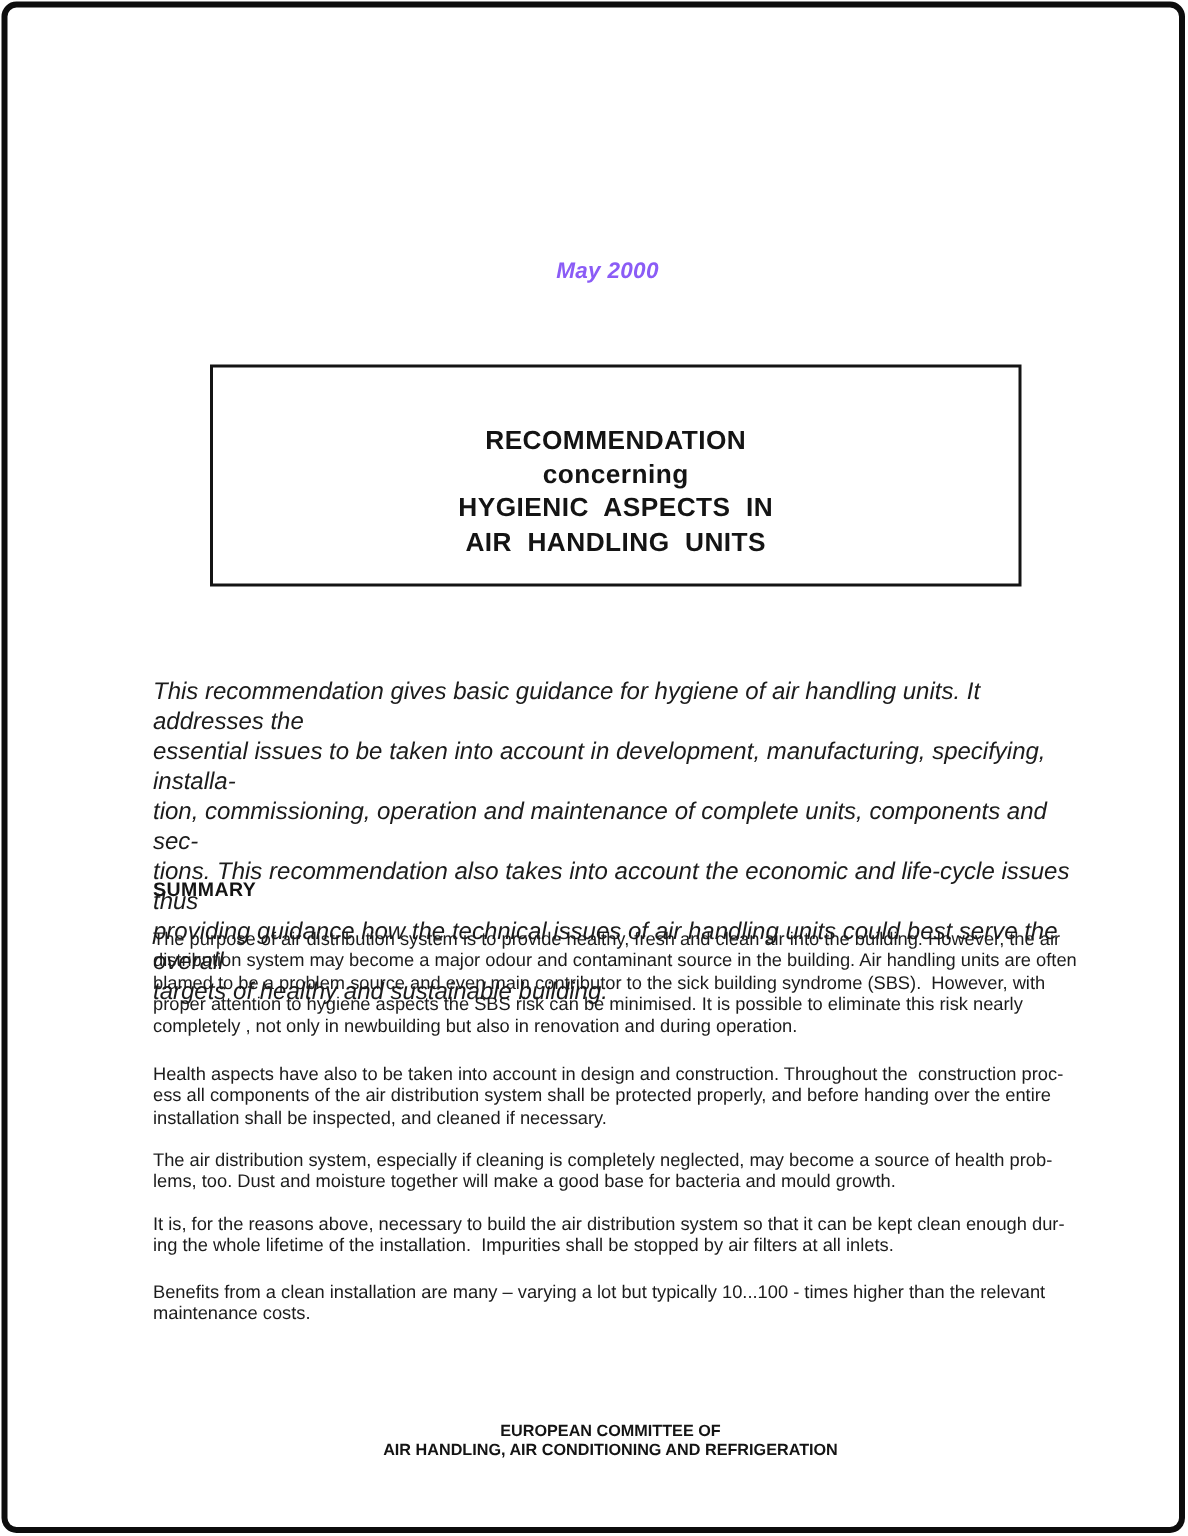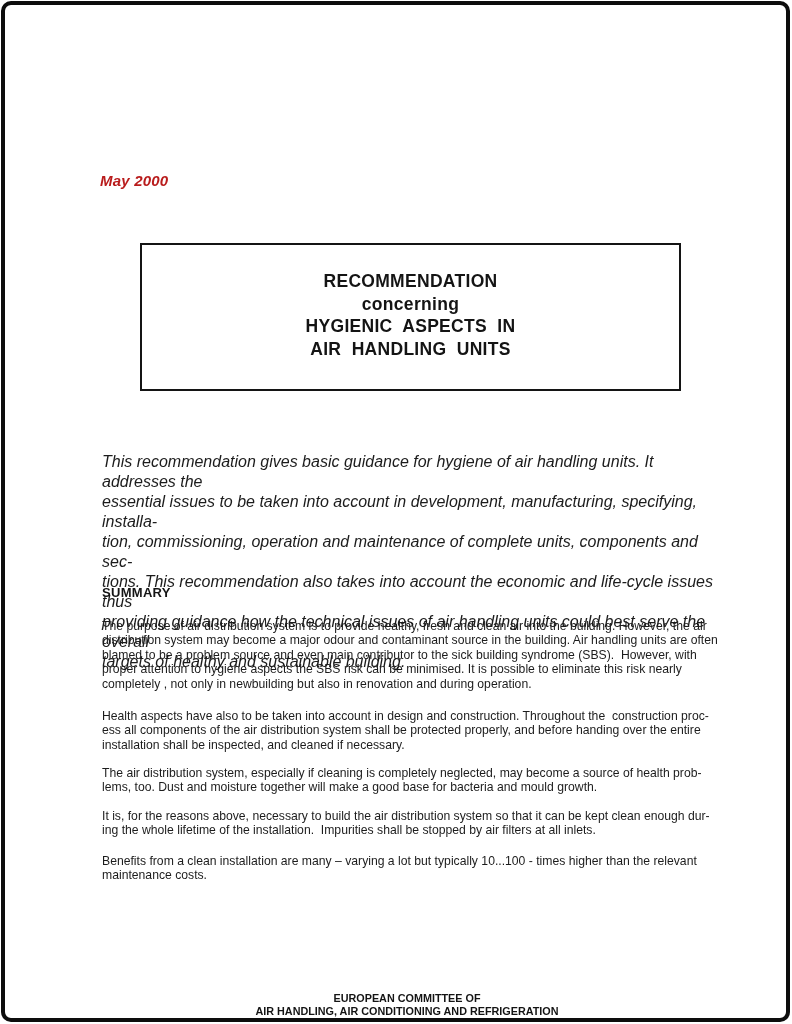--- a/index.html
+++ b/index.html
@@ -24,37 +24,37 @@
     bottom: 2px;
     border: 4px solid #0d0d0d;
     border-radius: 10px;
     background: #ffffff;
   }
   .date-line {
     position: absolute;
     left: 100px;
     top: 172px;
     width: 610px;
-    text-align: left;
+    text-align: center;
     font-size: 15px;
     font-weight: bold;
     font-style: italic;
-    color: #b91c1c;
+    color: #8b5cf6;
     letter-spacing: 0.2px;
   }
   .title-box {
     position: absolute;
     left: 140px;
     top: 243px;
     width: 541px;
     height: 148px;
     border: 2px solid #141414;
     box-sizing: border-box;
     text-align: center;
-    padding-top: 25px;
+    padding-top: 37px;
   }
   .title-box .title-text {
     font-size: 17.5px;
     font-weight: bold;
     color: #141414;
     line-height: 22.5px;
     white-space: pre-wrap;
     letter-spacing: 0.3px;
   }
   .intro-para {
@@ -106,21 +106,20 @@
     position: absolute;
     left: 102px;
     top: 948px;
     width: 610px;
     text-align: center;
     font-size: 10.8px;
     font-weight: bold;
     color: #141414;
     line-height: 13px;
     white-space: pre-wrap;
-    margin-top: 44px;
   }
 </style>
 </head>
 <body>
 
 <div class="sheet">
   <div class="page-frame"></div>
 
   <div class="date-line">May 2000</div>
 

